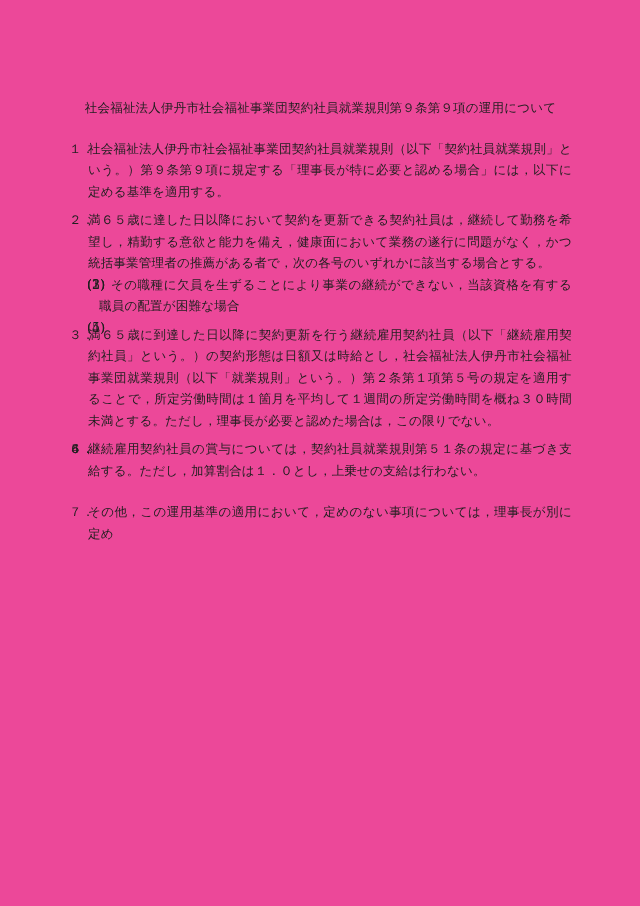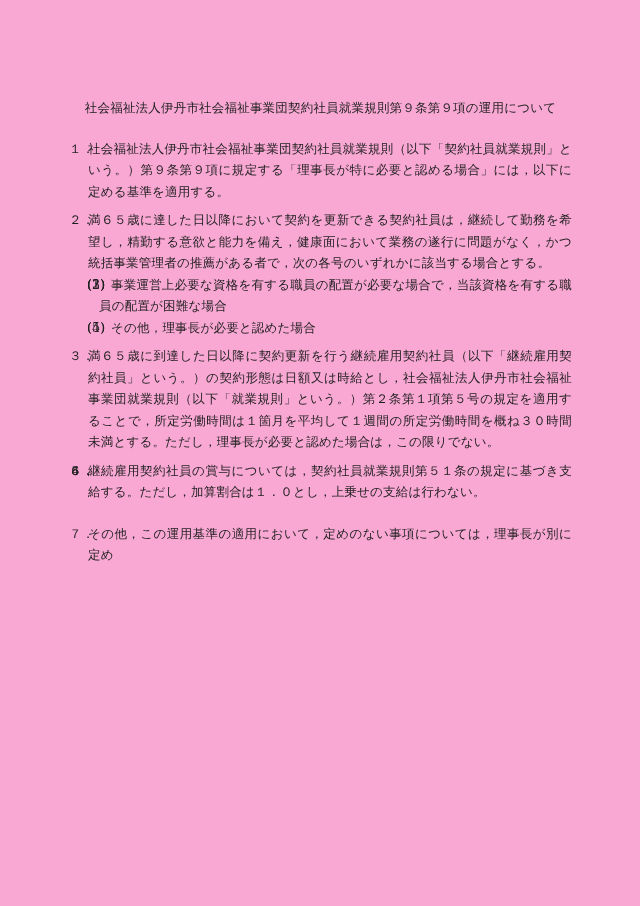--- a/index.html
+++ b/index.html
@@ -9,21 +9,21 @@
   body {
     width: 640px;
     height: 906px;
     background: #ffffff;
     font-family: "DejaVu Serif", "Liberation Serif", serif;
   }
   .page {
     position: relative;
     width: 640px;
     height: 906px;
-    background: #f9a8d4;
+    background: #ec4899;
     overflow: hidden;
     color: #1f1f1f;
   }
   .content {
     position: absolute;
     left: 69px;
     top: 97px;
     width: 503px;
     font-size: 12.5px;
     line-height: 21.5px;
@@ -95,27 +95,27 @@
         <span class="num">２．</span><span class="body">満６５歳に達した日以降において契約を更新できる契約社員は，継続して勤務を希望し，精勤する意欲と能力を備え，健康面において業務の遂行に問題がなく，かつ統括事業管理者の推薦がある者で，次の各号のいずれかに該当する場合とする。</span>
       </div>
       <div class="subitems">
         <div class="subitem">
           <span class="num">(1)</span>
         </div>
         <div class="subitem">
           <span class="num">(2)</span>
         </div>
         <div class="subitem">
-          <span class="num">(3)</span><span class="body">事業運営上必要な資格を有する職員の配置が必要な場合で，当該資格を有する職員の配置が困難な場合</span>
+          <span class="num">(3)</span><span class="body">その職種に欠員を生ずることにより事業の継続ができない，当該資格を有する職員の配置が困難な場合</span>
         </div>
         <div class="subitem">
           <span class="num">(4)</span>
         </div>
         <div class="subitem">
-          <span class="num">(5)</span><span class="body">その他，理事長が必要と認めた場合</span>
+          <span class="num">(5)</span>
         </div>
       </div>
     </div>
 
     <div class="section">
       <div class="para">
         <span class="num">３．</span><span class="body">満６５歳に到達した日以降に契約更新を行う継続雇用契約社員（以下「継続雇用契約社員」という。）の契約形態は日額又は時給とし，社会福祉法人伊丹市社会福祉事業団就業規則（以下「就業規則」という。）第２条第１項第５号の規定を適用することで，所定労働時間は１箇月を平均して１週間の所定労働時間を概ね３０時間未満とする。ただし，理事長が必要と認めた場合は，この限りでない。</span>
       </div>
     </div>
 

